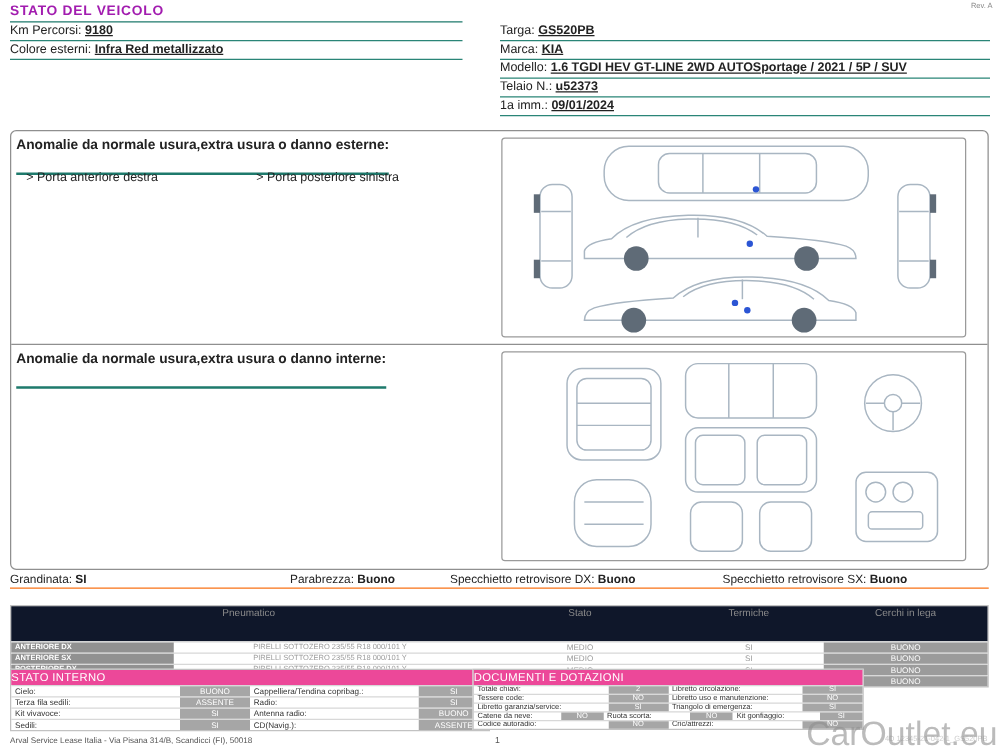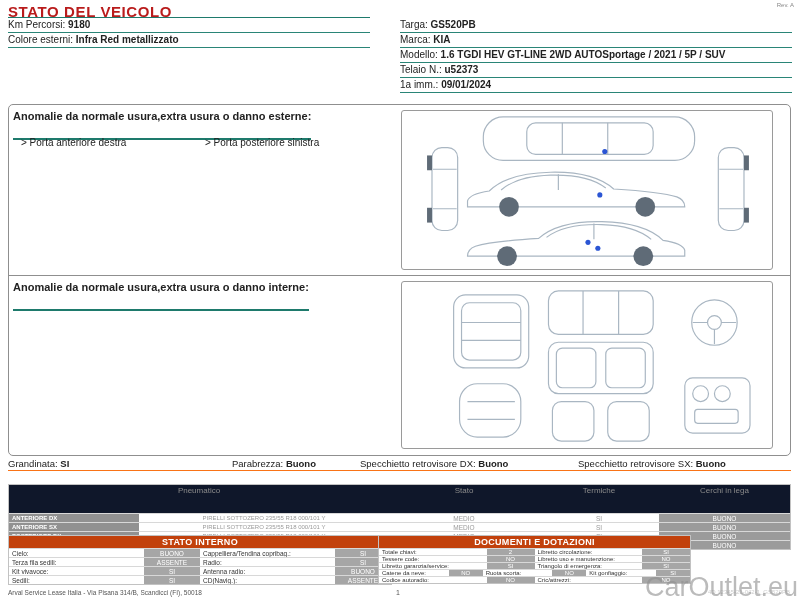--- a/index.html
+++ b/index.html
@@ -1,27 +1,27 @@
 <!DOCTYPE html>
 <html><head>
 <meta charset="utf-8">
 <style>
   * { margin:0; padding:0; box-sizing:border-box; }
   html,body { background:#fff; }
   body { width:800px; height:600px; font-family:"Liberation Sans", sans-serif; color:#222; }
   .page { position:relative; width:800px; height:600px; background:#fff; overflow:hidden; }
 
-  .title { position:absolute; left:8px; top:3px; font-size:15px; font-weight:bold; color:#b91c1c; letter-spacing:.6px; }
+  .title { position:absolute; left:8px; top:3px; font-size:11px; font-weight:bold; color:#a21caf; letter-spacing:.6px; }
   .rev { position:absolute; right:6px; top:2px; font-size:6px; color:#888; }
   .title-rule { position:absolute; left:8px; top:17px; width:362px; border-top:1px solid #1e7a6c; }
 
   .fields-left  { position:absolute; left:8px;   top:18px; width:362px; }
   .fields-right { position:absolute; left:400px; top:18px; width:392px; }
   .field { border-bottom:1px solid #2a8577; font-size:10px; line-height:12px; min-height:14px; padding:1px 0 1px 0; }
-  .field b { font-weight:bold; }
+  .field b { font-weight:bold;text-decoration:underline; }
 
   .anom-box { position:absolute; left:8px; top:104px; width:783px; height:352px; border:1px solid #8f8f8f; border-radius:5px; background:#fff; }
   .anom-half { position:relative; height:171px; border-bottom:1px solid #8f8f8f; }
   .anom-half.second { height:179px; border-bottom:none; }
   .anom-title { display:inline-block; margin:5px 0 0 4px; font-size:11px; font-weight:bold; border-bottom:2px solid #1e7a6c; padding-bottom:16px; }
   .anom-item-a { position:absolute; left:12px;  top:32px; font-size:10px; color:#222; }
   .anom-item-b { position:absolute; left:196px; top:32px; font-size:10px; color:#222; }
   .diagram { position:absolute; left:392px; top:5px; width:372px; border:1px solid #9a9a9a; border-radius:3px; background:#fff; overflow:hidden; }
   .diagram.ext { height:160px; }
   .diagram.int { height:168px; }
@@ -38,21 +38,21 @@
   .trow { display:flex; height:9px; line-height:9px; font-size:6.5px; border-top:1px solid #d8d8d8; }
   .tpos  { width:130px; background:#919191; color:#fff; font-weight:bold; font-size:6px; padding-left:3px; }
   .ttyre { width:250px; text-align:center; color:#9a9a9a; font-size:6px; }
   .tstato{ width:150px; text-align:center; color:#9a9a9a; }
   .tterm { width:120px; text-align:center; color:#9a9a9a; }
   .tcer  { flex:1; background:#9b9b9b; color:#fff; text-align:center; }
 
   .btable { position:absolute; top:535px; border:1px solid #c2c2c2; background:#fff; }
   .btable.left  { left:8px;   width:384px; }
   .btable.right { left:378px; width:313px; }
-  .bhead { height:12px; line-height:12px; background:#c2410c; color:#fff; font-weight:bold; font-size:9px; text-align:center; letter-spacing:.3px; }
+  .bhead { height:12px; line-height:12px; background:#ec4899; color:#fff; font-weight:normal; font-size:9px; text-align:left; letter-spacing:.3px; }
   .brow { display:flex; border-top:1px solid #d8d8d8; }
   .btable.left  .brow { height:9px; line-height:9px; font-size:6.5px; }
   .btable.right .brow { height:7px; line-height:7px; font-size:6px; }
   .bl { flex:1; padding-left:3px; color:#333; white-space:nowrap; overflow:hidden; }
   .bv { width:56px; background:#a6a6a6; color:#fff; text-align:center; }
   .btable.right .bv { width:48px; }
   .btable.right .bv3 { width:34px; background:#a6a6a6; color:#fff; text-align:center; }
 
   .footer-left { position:absolute; left:8px;  top:589px; font-size:6.5px; color:#555; }
   .footer-page { position:absolute; left:396px; top:589px; font-size:7px; color:#555; }

